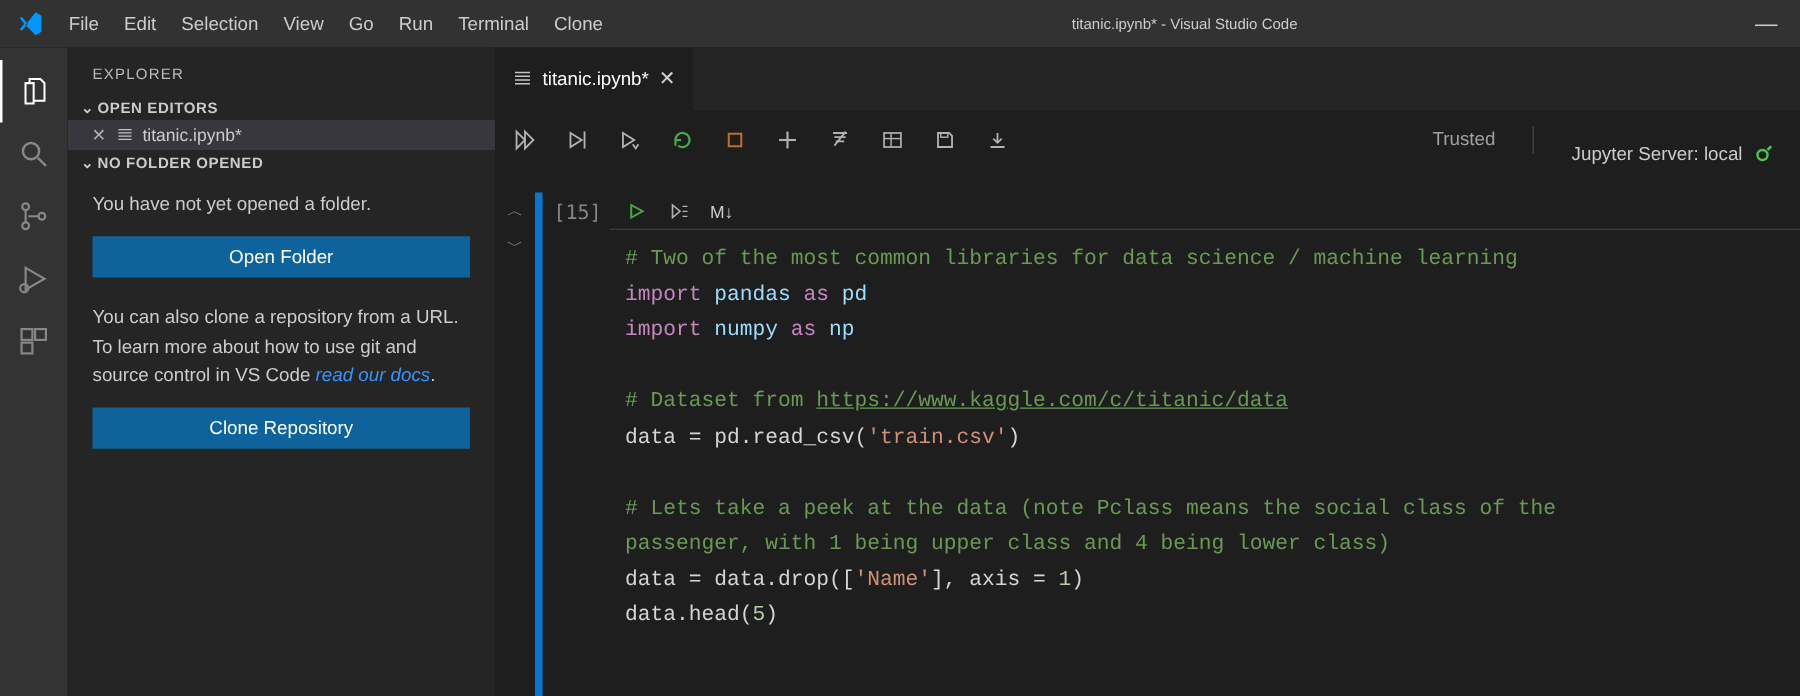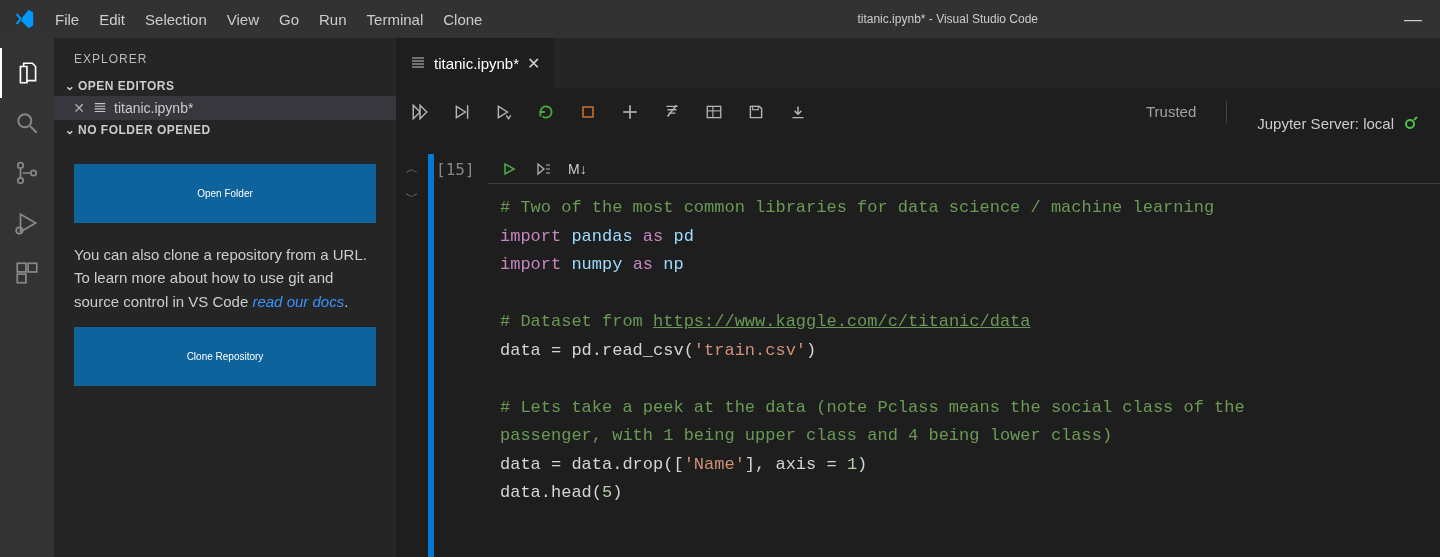--- a/index.html
+++ b/index.html
@@ -125,22 +125,22 @@
   line-height: 1.55;
   color: #cccccc;
 }
 .sidebar-body p { margin-bottom: 14px; }
 .sidebar-btn {
   display: block;
   width: 100%;
   background: #0e639c;
   color: #fff;
   border: none;
-  padding: 24px 0;
-  font-size: 10px;
+  padding: 8px 0;
+  font-size: 15px;
   cursor: pointer;
   margin-bottom: 20px;
   margin-top: 12px;
 }
 .sidebar-body a { color: #3794ff; text-decoration: none; font-style: italic; }
 
 
 .editor-group {
   flex: 1;
   display: flex;
@@ -206,21 +206,21 @@
   width: 6px;
   background: #0078d4;
   margin-right: 2px;
 }
 .exec-count {
   width: 52px;
   font-family: "Consolas", monospace;
   font-size: 16px;
   color: #858585;
   padding-top: 6px;
-  text-align: left;
+  text-align: center;
 }
 .cell-content {
   flex: 1;
   display: flex;
   flex-direction: column;
 }
 .cell-toolbar {
   height: 30px;
   display: flex;
   align-items: center;
@@ -325,20 +325,21 @@
             <path fill="#c5c5c5" d="M2 3h12M2 6h12M2 9h12M2 12h12" stroke="#c5c5c5" stroke-width="1.2"></path>
           </svg>
       </span>
       <span>titanic.ipynb*</span>
     </div>
     <div class="sidebar-section-header">
       <span class="chevron">⌄</span>
       <span>NO FOLDER OPENED</span>
     </div>
     <div class="sidebar-body">
+      <p>You have not yet opened a folder.</p>
       <button class="sidebar-btn">Open Folder</button>
       <p>
         <span>You can also clone a repository from a URL. To learn more about how to use git and source control in VS Code </span><a href="#">read our docs</a><span>.</span>
       </p>
       <button class="sidebar-btn">Clone Repository</button>
     </div>
   </div>
 
   <div class="editor-group">
     <div class="tab-bar">

